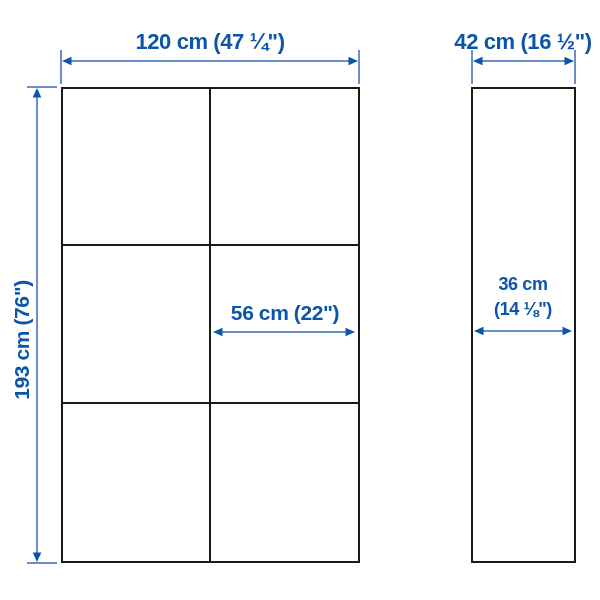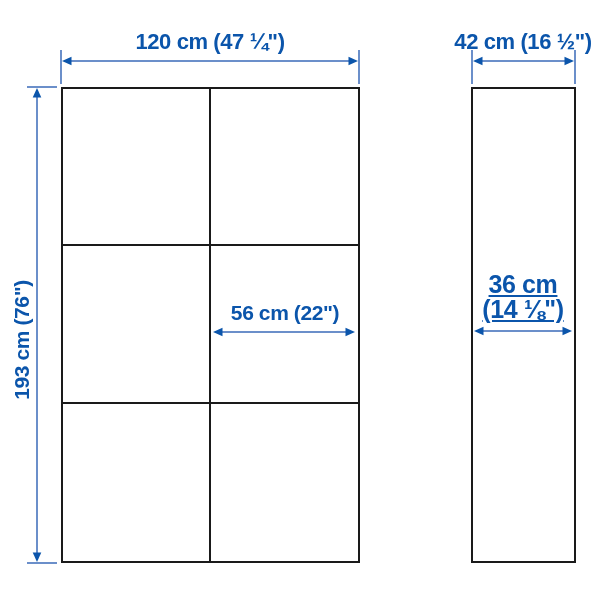--- a/index.html
+++ b/index.html
@@ -31,21 +31,21 @@
   .overlay line{stroke:var(--line);stroke-width:1.5;}
   .overlay polygon{fill:var(--blue);}
   .label{
     position:absolute;color:var(--blue);font-weight:700;
     letter-spacing:-0.4px;text-align:center;white-space:nowrap;
   }
   .label-width{left:60px;top:29px;width:300px;font-size:22px;}
   .label-depth{left:433px;top:29px;width:180px;font-size:22px;}
   .label-height{left:-50px;top:328px;width:144px;font-size:21px;transform:rotate(-90deg);}
   .label-section{left:210px;top:301px;width:150px;font-size:21px;}
-  .label-interior{left:448px;top:272px;width:150px;font-size:25px;line-height:25px;text-decoration:underline;}
+  .label-interior{left:448px;top:272px;width:150px;font-size:18px;line-height:25px;}
 </style>
 </head>
 <body>
 
 <div class="canvas">
 
   <div class="front-view">
     <div class="cell"></div>
     <div class="cell"></div>
     <div class="cell"></div>

